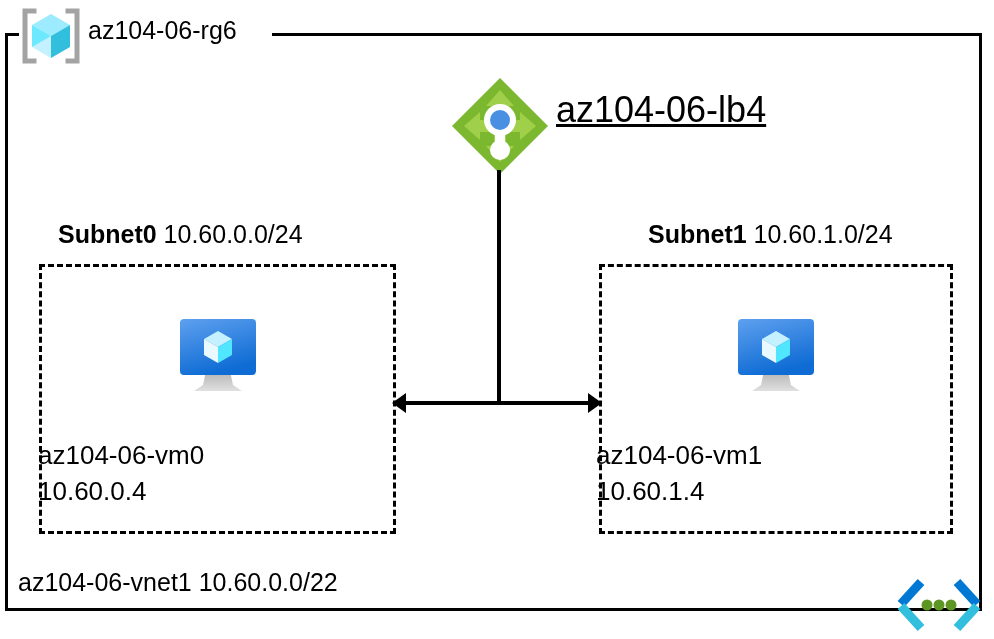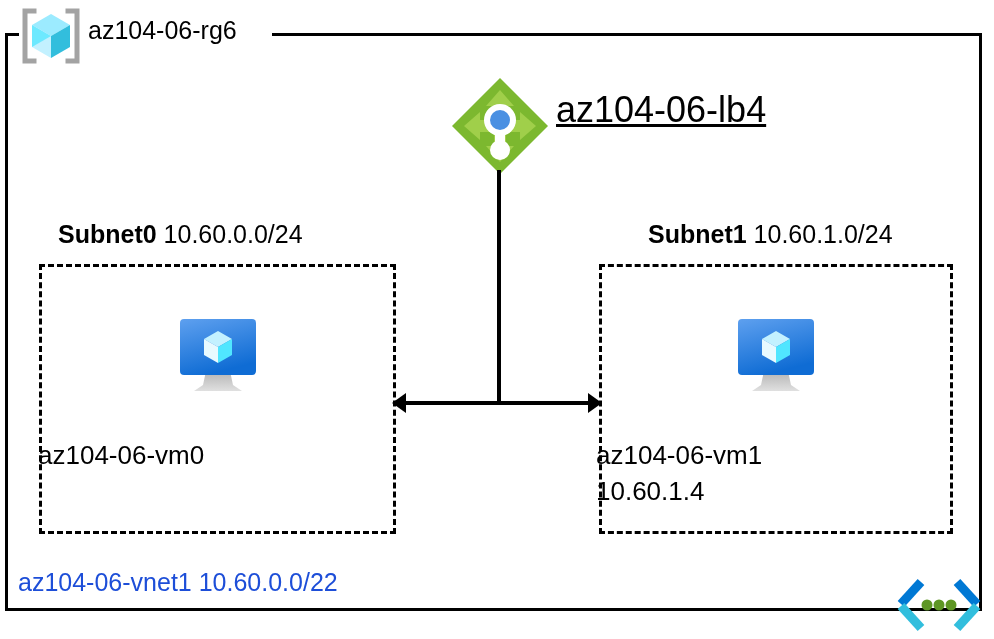--- a/index.html
+++ b/index.html
@@ -182,21 +182,21 @@
     left: 588px;
     border-left: 14px solid #000000;
   }
 
   
   .vnet-label {
     position: absolute;
     left: 18px;
     top: 570px;
     font-size: 25px;
-    color: #1d4ed8;
+    color: #000000;
     white-space: nowrap;
     line-height: 1;
   }
 
   
   .vnet-icon {
     position: absolute;
     left: 893px;
     top: 578px;
     width: 92px;
@@ -281,20 +281,21 @@
 
       <rect x="10" y="6" width="76" height="56" rx="4" fill="url(#vmScreen0)"></rect>
 
       <polygon points="48,18 62,26 48,34 34,26" fill="#c3f1ff"></polygon>
       <polygon points="34,26 48,34 48,50 34,42" fill="#e8faff"></polygon>
       <polygon points="62,26 62,42 48,50 48,34" fill="#50e6ff"></polygon>
     </svg>
   </div>
   <div class="vm-labels vm0-labels">
     <div>az104-06-vm0</div>
+    <div>10.60.0.4</div>
   </div>
 
   <div class="subnet-heading subnet1-heading">
     <span class="name">Subnet1</span><span>&nbsp;</span><span class="cidr">10.60.1.0/24</span>
   </div>
   <div class="subnet-box subnet1-box"></div>
 
   <div class="vm-icon vm1-icon">
     <svg width="96" height="84" viewBox="0 0 96 84" xmlns="http://www.w3.org/2000/svg">
       <defs>

